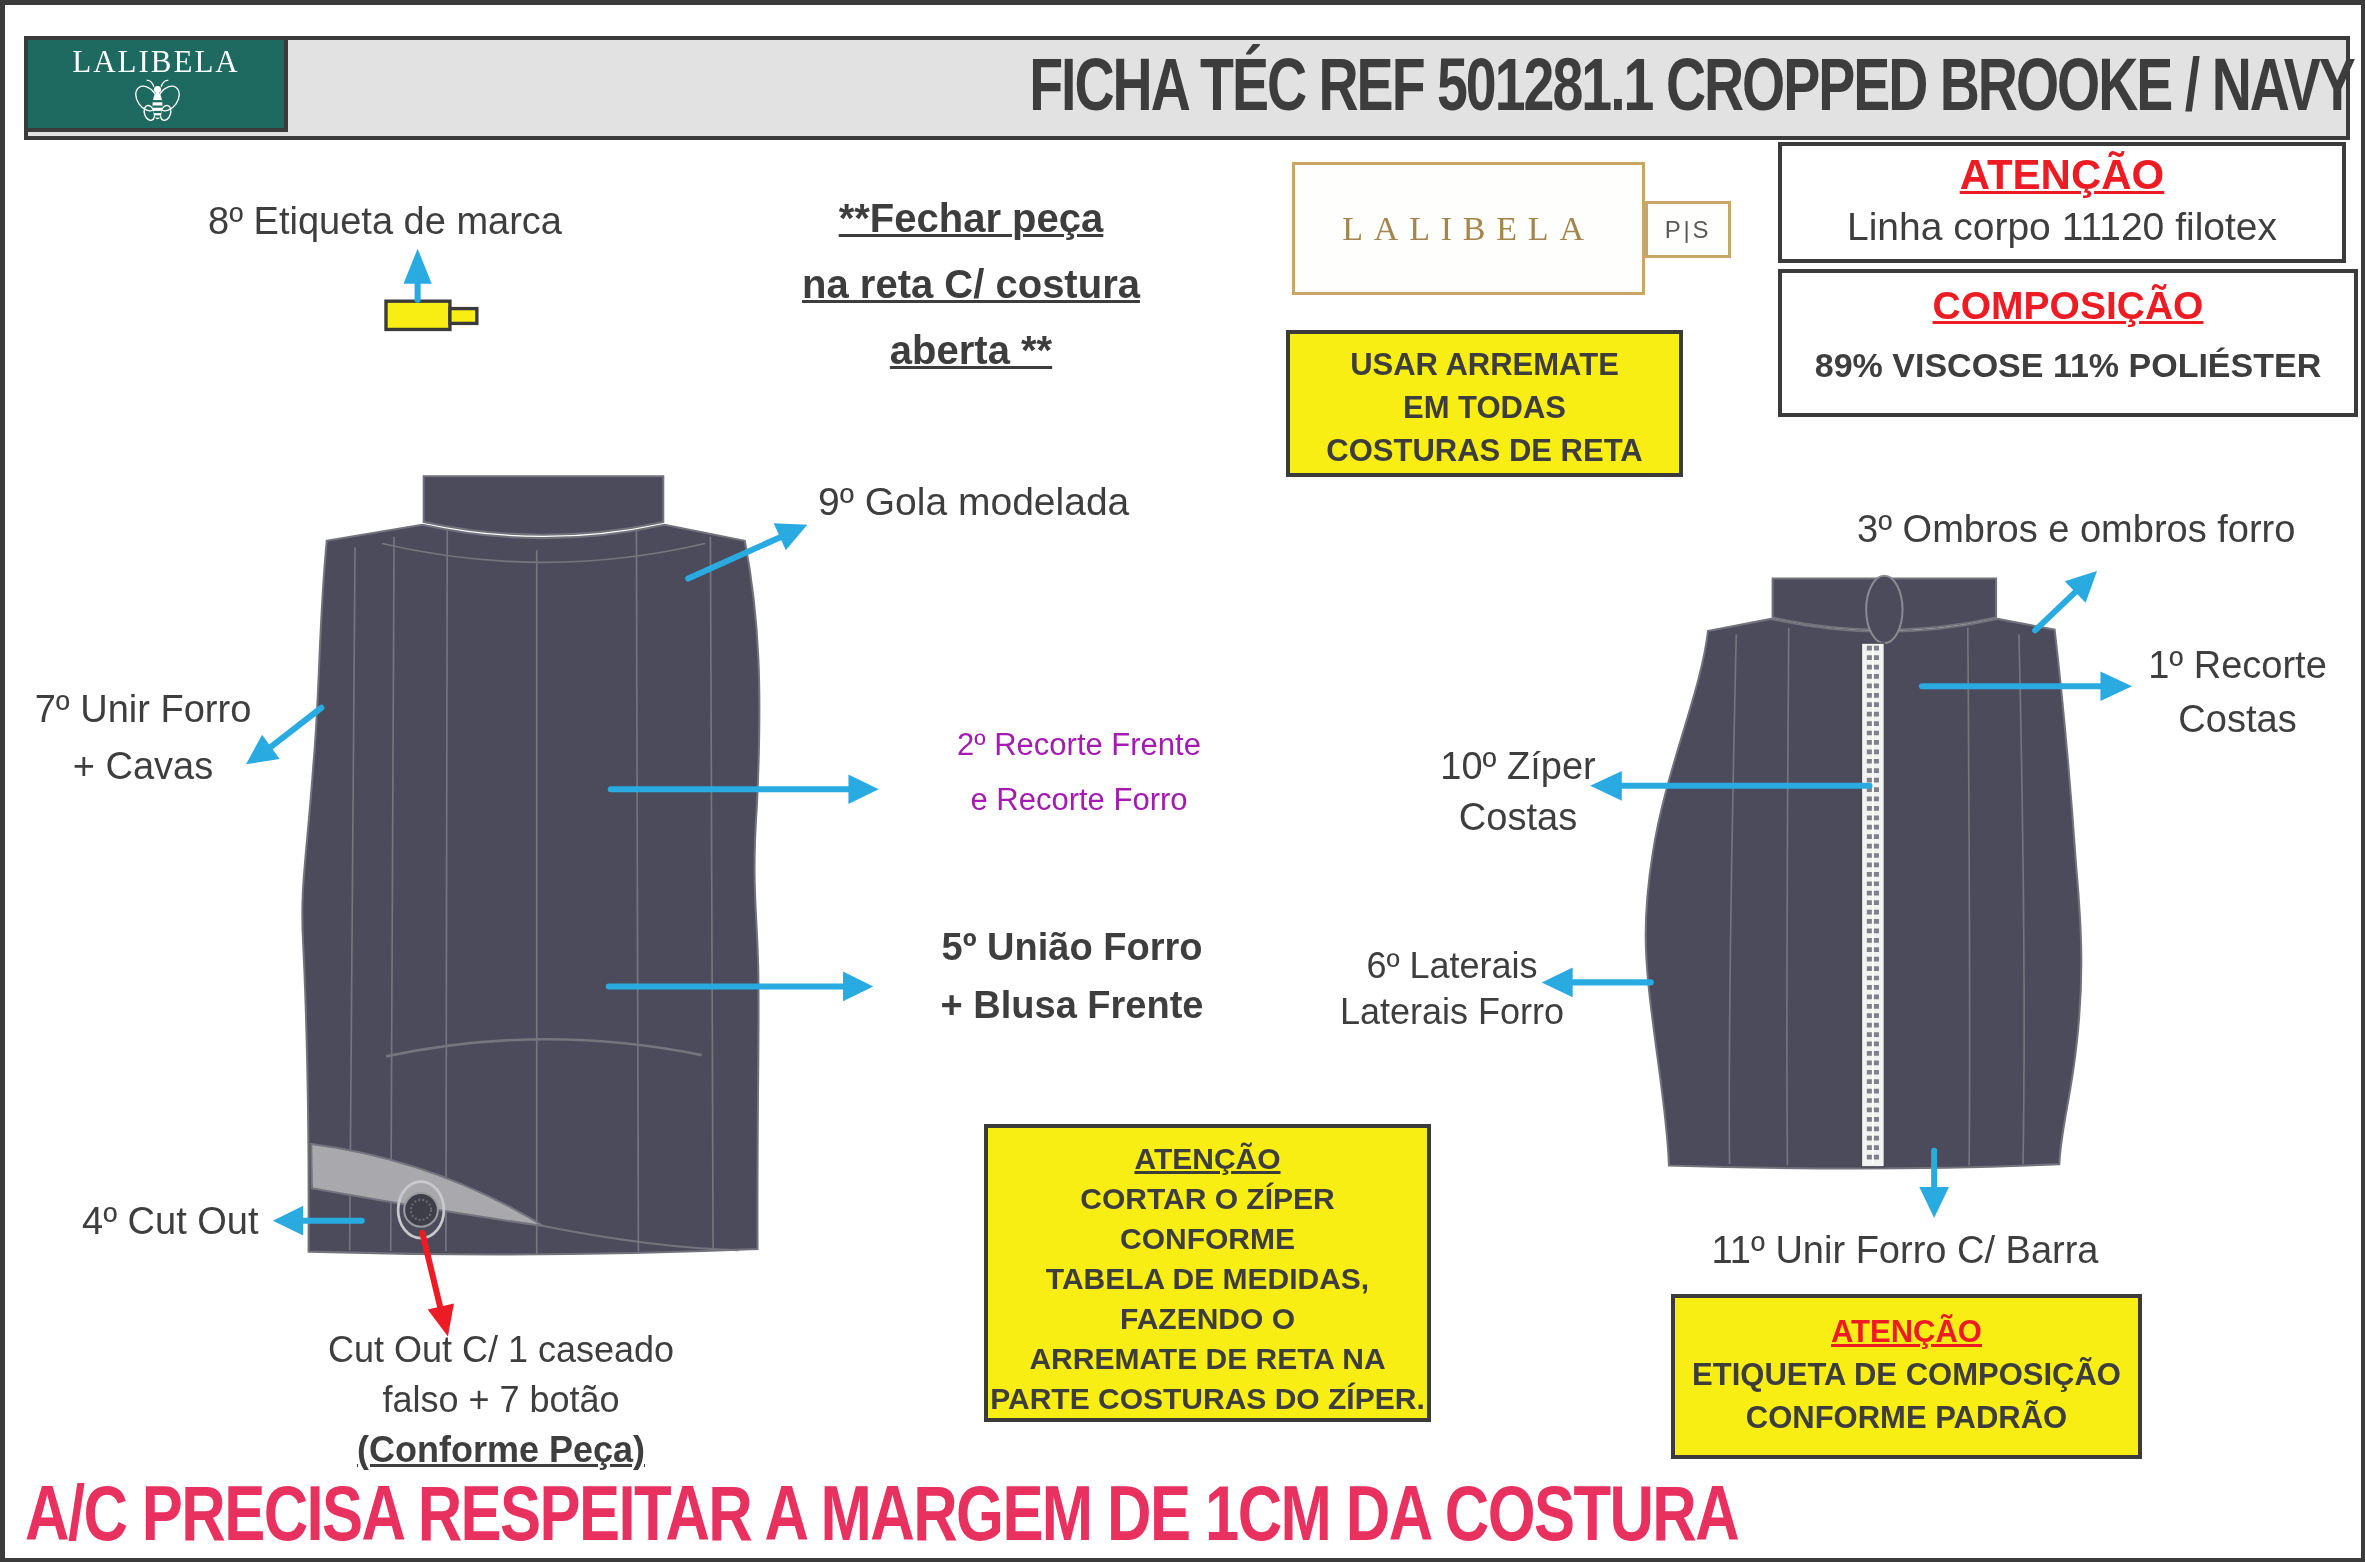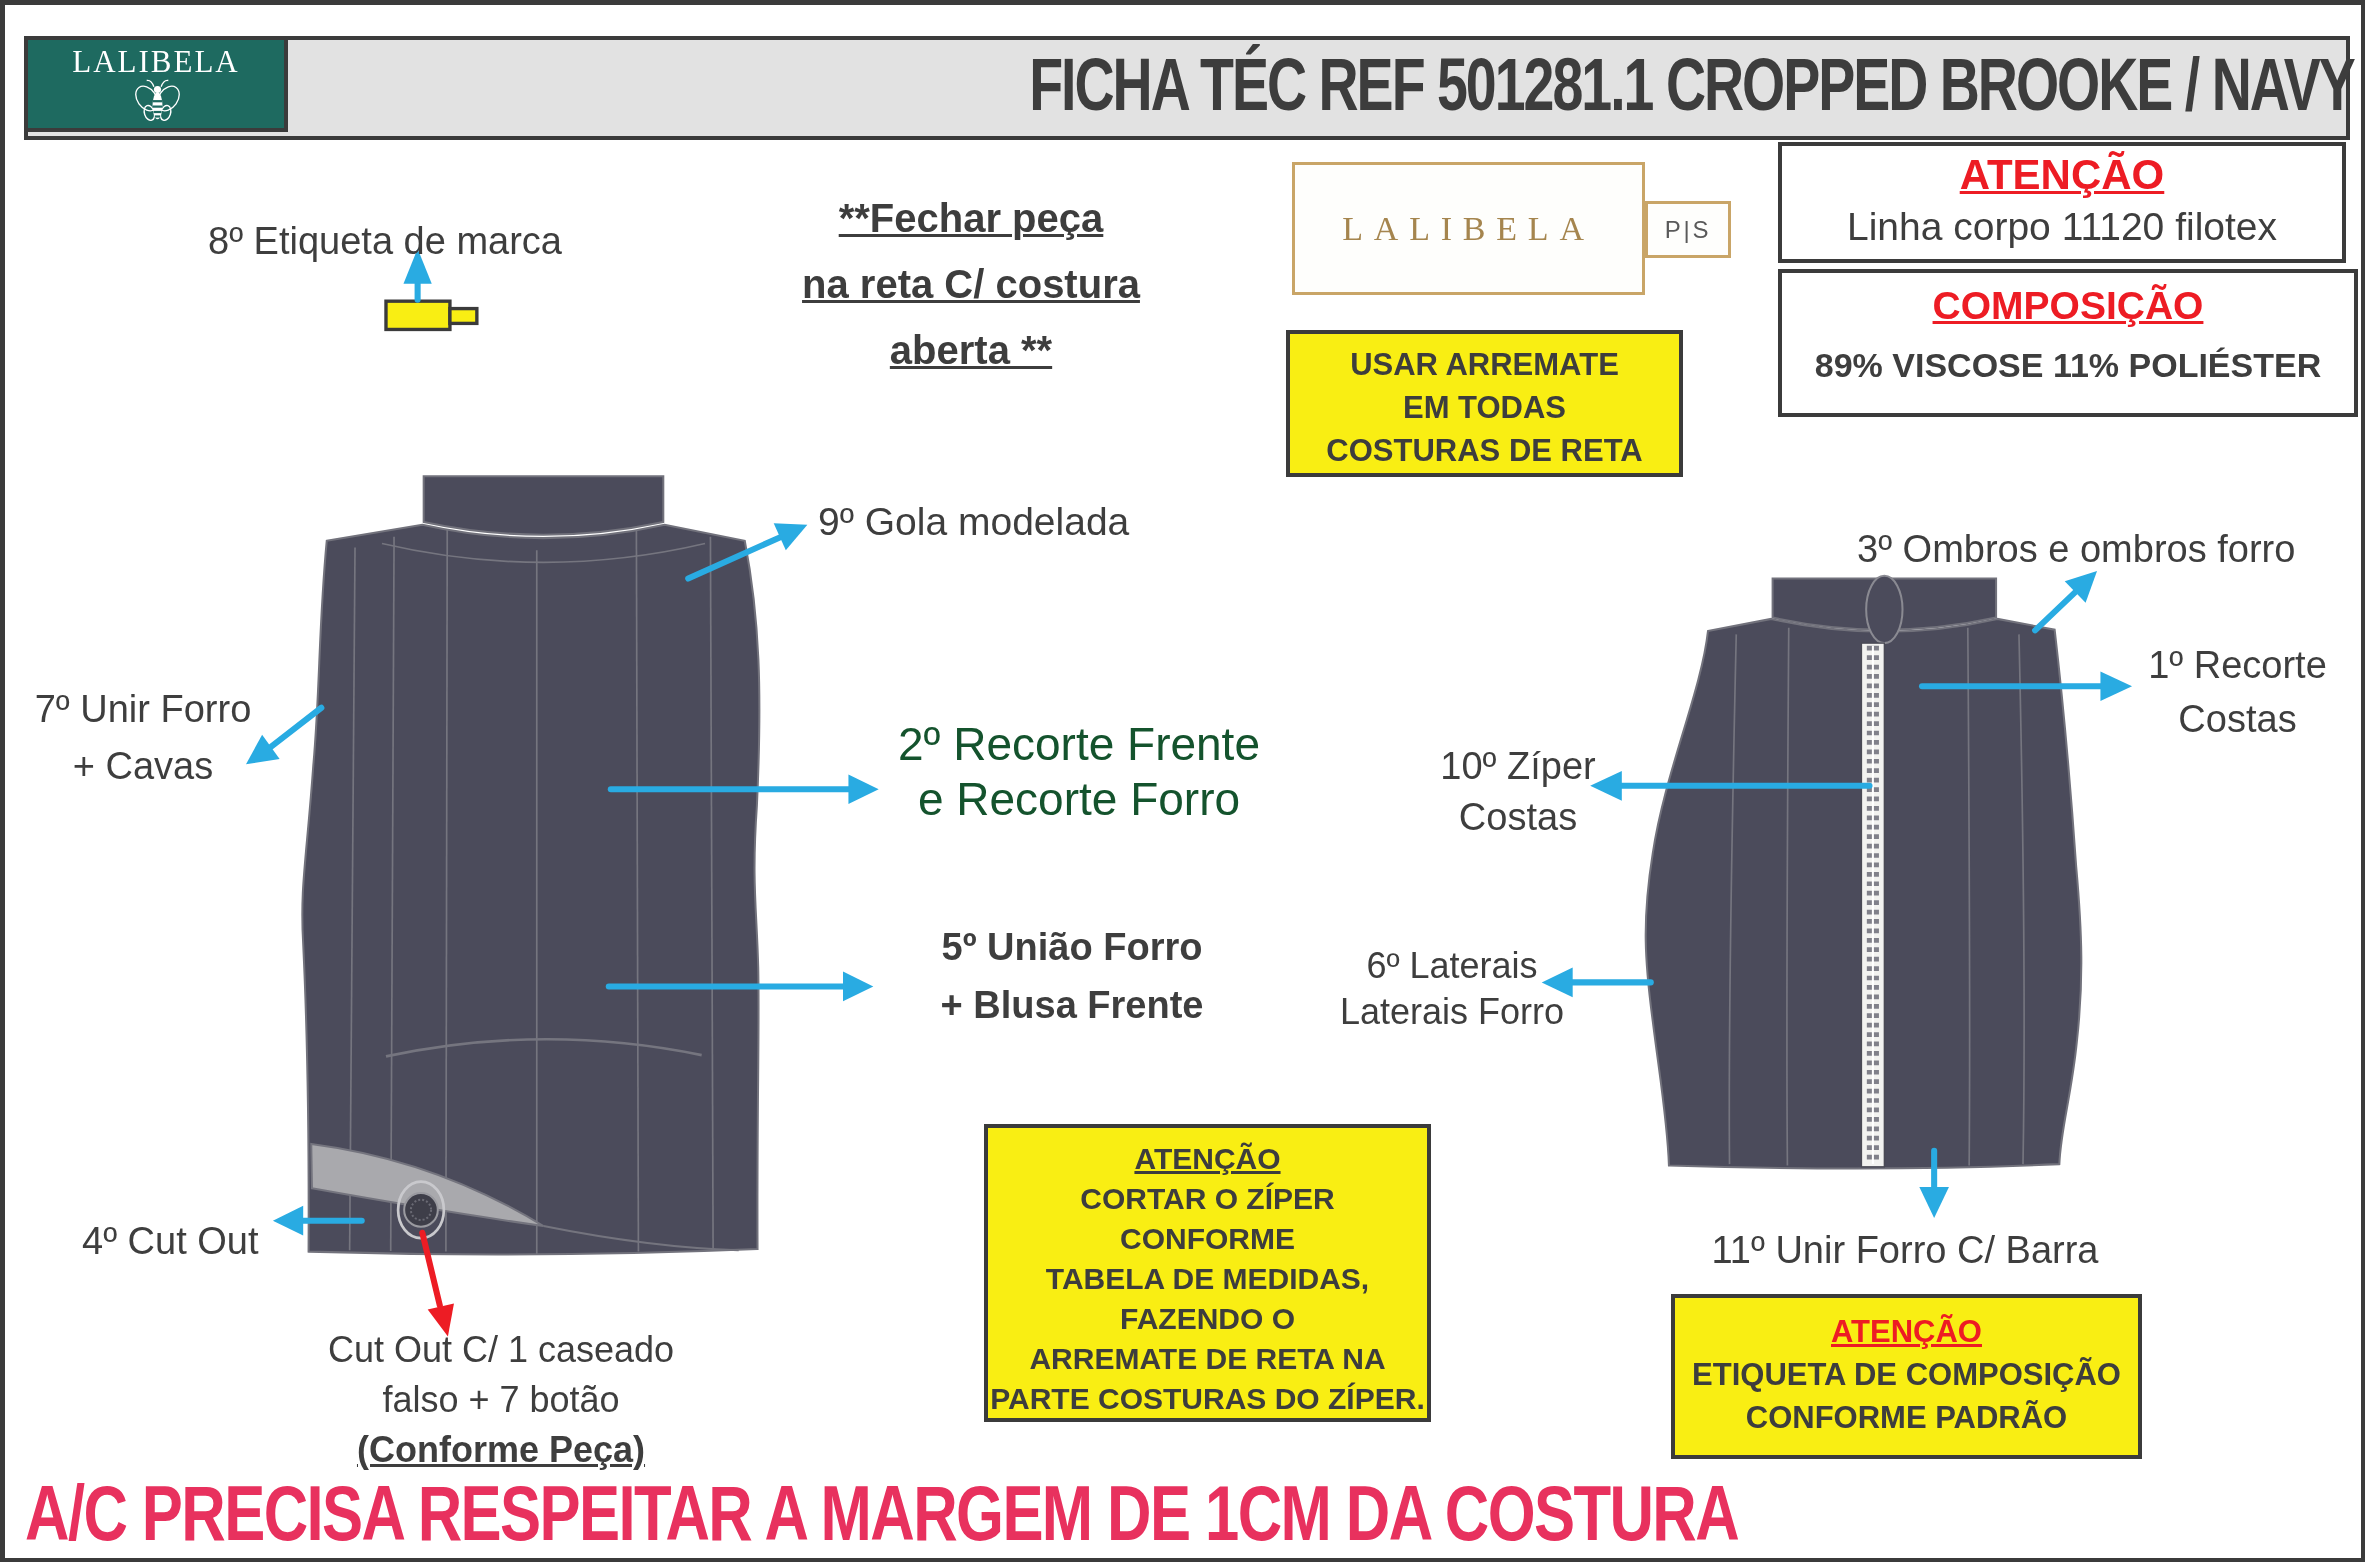--- a/index.html
+++ b/index.html
@@ -32,21 +32,21 @@
     font-size:31px;letter-spacing:2px;
   }
   .title{
     left:828px;top:31px;width:1509px;height:96px;
     line-height:96px;text-align:center;
     font-weight:bold;font-size:75px;letter-spacing:-2.7px;
     color:#3d3d3d;white-space:nowrap;
     transform:scaleX(0.74);transform-origin:50% 50%;
   }
   
-  .ann{font-size:38px;color:#3e3e3e;margin-top:20px;}
+  .ann{font-size:38px;color:#3e3e3e;}
   .fechar{
     left:734px;top:180px;width:464px;
     font-size:40px;font-weight:bold;color:#3d3d3d;
     text-align:center;line-height:66px;
   }
   .fechar span{text-decoration:underline;text-decoration-thickness:3.4px;}
   
   .fablabel{
     left:1287px;top:157px;width:353px;height:133px;
     background:#fefefc;border:3.4px solid #c9a567;box-sizing:border-box;
@@ -256,21 +256,21 @@
     <span>COSTURAS DE RETA</span>
   </div>
 
   <div class="abs txt ann" style="left:813px;top:475px;font-size:39px;">9º Gola modelada</div>
 
   <div class="abs ctr" style="left:27px;top:676px;width:222px;font-size:38px;color:#3e3e3e;line-height:57px;">
     <span>7º Unir Forro</span><br>
     <span>+ Cavas</span>
   </div>
 
-  <div class="abs ctr" style="left:882px;top:712px;width:384px;font-size:46px;color:#14532d;line-height:55px;">
+  <div class="abs ctr" style="left:882px;top:712px;width:384px;font-size:31px;color:#a21caf;line-height:55px;">
     <span>2º Recorte Frente</span><br>
     <span>e Recorte Forro</span>
   </div>
 
   <div class="abs ctr" style="left:875px;top:913px;width:384px;font-size:38px;color:#3e3e3e;line-height:58px;font-weight:bold;">
     <span>5º União Forro</span><br>
     <span>+ Blusa Frente</span>
   </div>
 
   <div class="abs txt ann" style="left:77px;top:1195px;">4º Cut Out</div>

